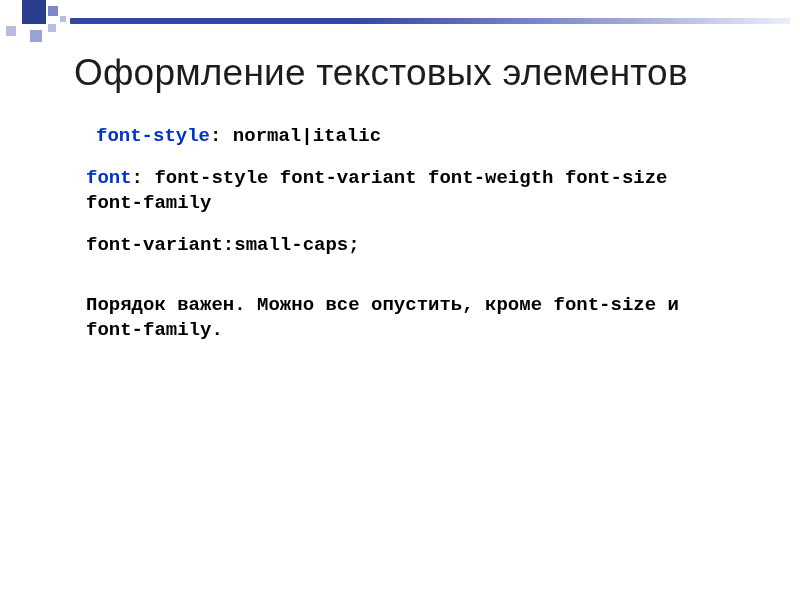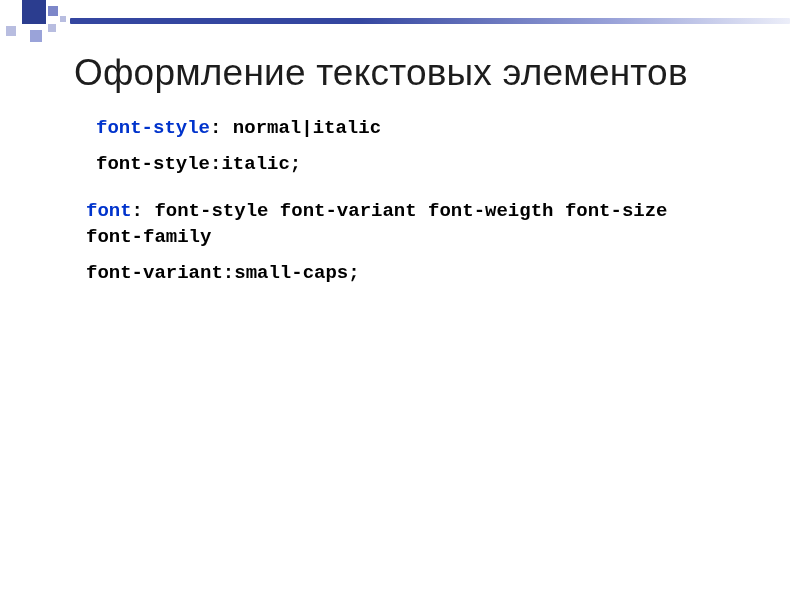--- a/index.html
+++ b/index.html
@@ -5,21 +5,21 @@
   html,body{margin:0;padding:0;width:800px;height:600px;background:#fff;font-family:Arial,Helvetica,sans-serif;overflow:hidden}
   .slide{position:relative;width:800px;height:580px}
   .deco{position:absolute;left:0;top:0;width:800px;height:44px}
   .deco .big{position:absolute;left:22px;top:0;width:24px;height:24px;background:#2b3d8f}
   .deco .sm{position:absolute;width:10px;height:10px;background:#b8bde0}
   .deco .bar{position:absolute;left:70px;top:18px;height:6px;background:linear-gradient(to right,#3446a0 0%,#3446a0 40%,#98a1d8 75%,#eceef9 100%);width:720px;border-radius:1px}
   .title{position:absolute;left:74px;top:52px;font-size:37px;color:#1d1d1d;letter-spacing:0.2px}
   .body{position:absolute;left:86px;top:108px;width:620px;font-family:"Courier New",Courier,monospace;font-size:19px;font-weight:bold;line-height:1.35;color:#000}
   .prop{color:#0033cc}
   .imp{color:#339933}
-  .para{margin:8px 0 22px 0}
+  .para{margin:16px 0 22px 0}
   .tight{margin-bottom:10px}
   .shift{margin-left:10px}
 </style>
 </head>
 <body>
 <div class="slide">
 
   <div class="deco">
     <div class="big"></div>
     <div class="sm" style="left:6px;top:26px"></div>
@@ -27,18 +27,18 @@
     <div class="sm" style="left:48px;top:24px;width:8px;height:8px"></div>
     <div class="sm" style="left:48px;top:6px;width:10px;height:10px;background:#7d87c9"></div>
     <div class="sm" style="left:60px;top:16px;width:6px;height:6px"></div>
     <div class="bar"></div>
   </div>
 
   <div class="title">Оформление текстовых элементов</div>
 
   <div class="body">
     <p class="para tight shift"><span class="prop">font-style</span><span>: normal|italic</span></p>
-    <p class="para shift"><span>font-style:italic;</span></p>
     <p class="para tight"><span class="prop">font</span><span>: font-style font-variant font-weigth  font-size font-family</span></p>
     <p class="para" style="margin-bottom:34px"><span>font-variant:small-caps;</span></p>
+    <p class="para"><span>Порядок важен. Можно все опустить, кроме font-size и font-family.</span></p>
   </div>
 
 </div>
 
 </body></html>

